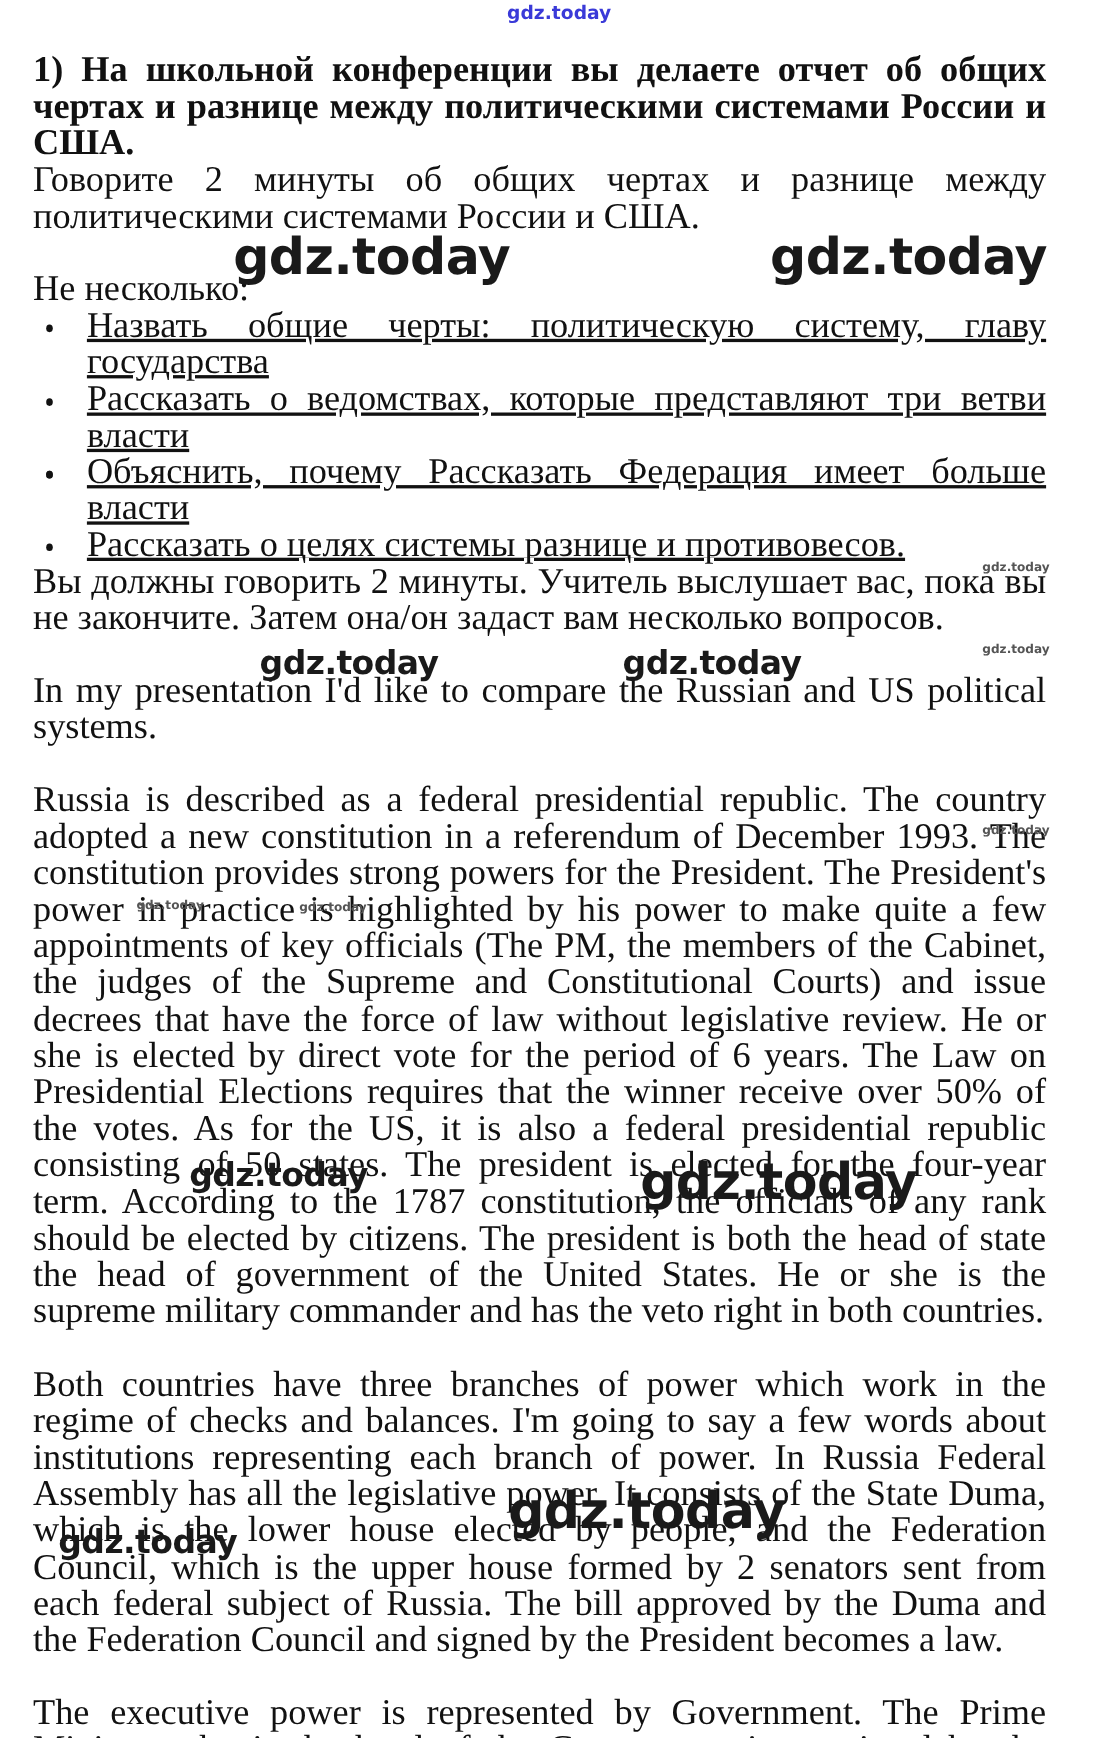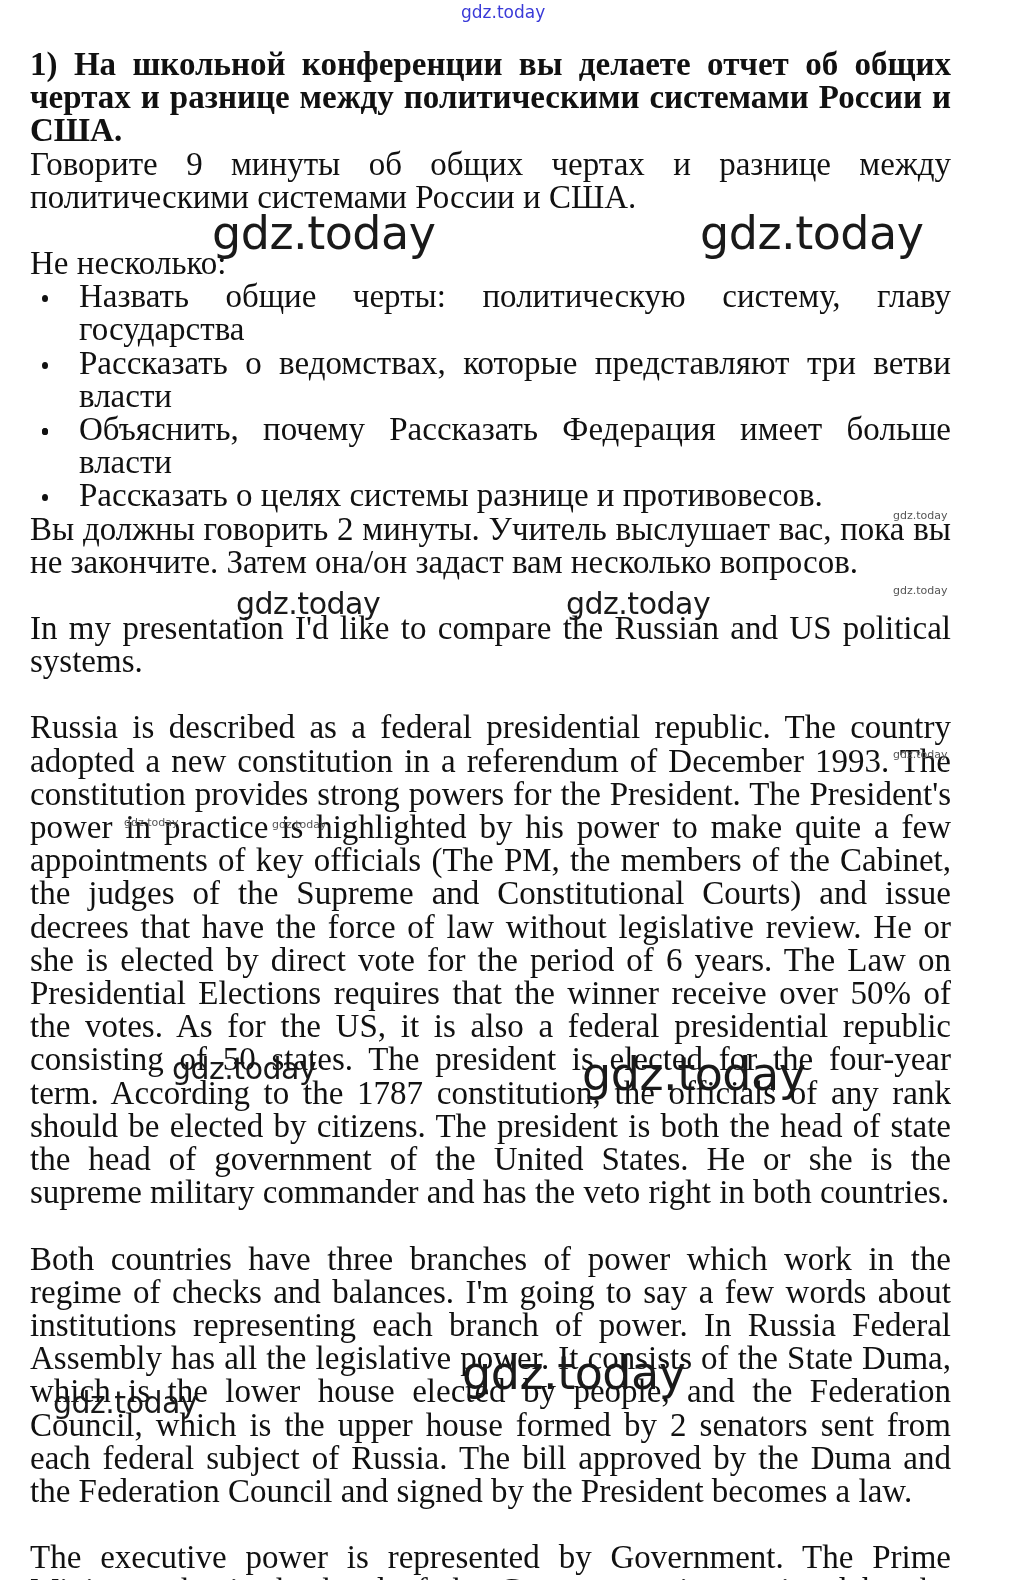--- a/index.html
+++ b/index.html
@@ -1,37 +1,37 @@
 <!DOCTYPE html>
 <html><head>
 <meta charset="utf-8">
 <style>
   html, body { margin: 0; padding: 0; background: #ffffff; }
   body { width: 1010px; height: 1580px; position: relative; overflow: hidden; }
   .page { position: absolute; left: 30px; top: 48px; width: 921px; font-family: "Liberation Serif", "DejaVu Serif", serif; font-size: 33px; line-height: 33.2px; color: #111; }
   .p { margin: 0; text-align: justify; text-align-last: left; }
   .title { font-weight: bold; }
   .gap { height: 33px; }
-  ul.bullets { list-style: none; margin: 0; padding: 0; }
+  ul.bullets { list-style: none; margin: 0; padding: 0; text-decoration: underline; }
   ul.bullets li { position: relative; padding-left: 49px; text-align: justify; text-align-last: left; }
   ul.bullets li .dot { position: absolute; left: 12px; top: 15px; width: 6px; height: 7px; border-radius: 50%; background: #111; }
-  .wm { position: absolute; font-family: "DejaVu Sans", "Liberation Sans", sans-serif; font-weight: 400; color: #1a1a1a; white-space: nowrap; letter-spacing: -0.5px; }
+  .wm { position: absolute; font-family: "DejaVu Sans", "Liberation Sans", sans-serif; font-weight: 700; color: #1a1a1a; white-space: nowrap; letter-spacing: -0.5px; }
   .wm.big { font-size: 46px; }
   .wm.mid { font-size: 30px; }
   .wm.small { font-size: 11px; color: #555; letter-spacing: 0; }
   .wm.top { font-size: 17px; color: #3a3ad8; letter-spacing: 0; }
 </style>
 </head>
 <body>
 
 <div class="wm top" style="left:461px; top:2px;">gdz.today</div>
 
 <div class="page">
   <p class="p title">1) На школьной конференции вы делаете отчет об общих чертах и разнице между политическими системами России и США.</p>
-  <p class="p">Говорите 9 минуты об общих чертах и разнице между политическими системами России и США.</p>
+  <p class="p">Говорите 2 минуты об общих чертах и разнице между политическими системами России и США.</p>
   <div class="gap"></div>
   <p class="p">Не несколько:</p>
   <ul class="bullets">
     <li><span class="dot"></span><span>Назвать общие черты: политическую систему, главу государства</span></li>
     <li><span class="dot"></span><span>Рассказать о ведомствах, которые представляют три ветви власти</span></li>
     <li><span class="dot"></span></li>
     <li><span class="dot"></span><span>Объяснить, почему Рассказать Федерация имеет больше власти</span></li>
     <li><span class="dot"></span><span>Рассказать о целях системы разнице и противовесов.</span></li>
   </ul>
   <p class="p">Вы должны говорить 2 минуты. Учитель выслушает вас, пока вы не закончите. Затем она/он задаст вам несколько вопросов.</p>

